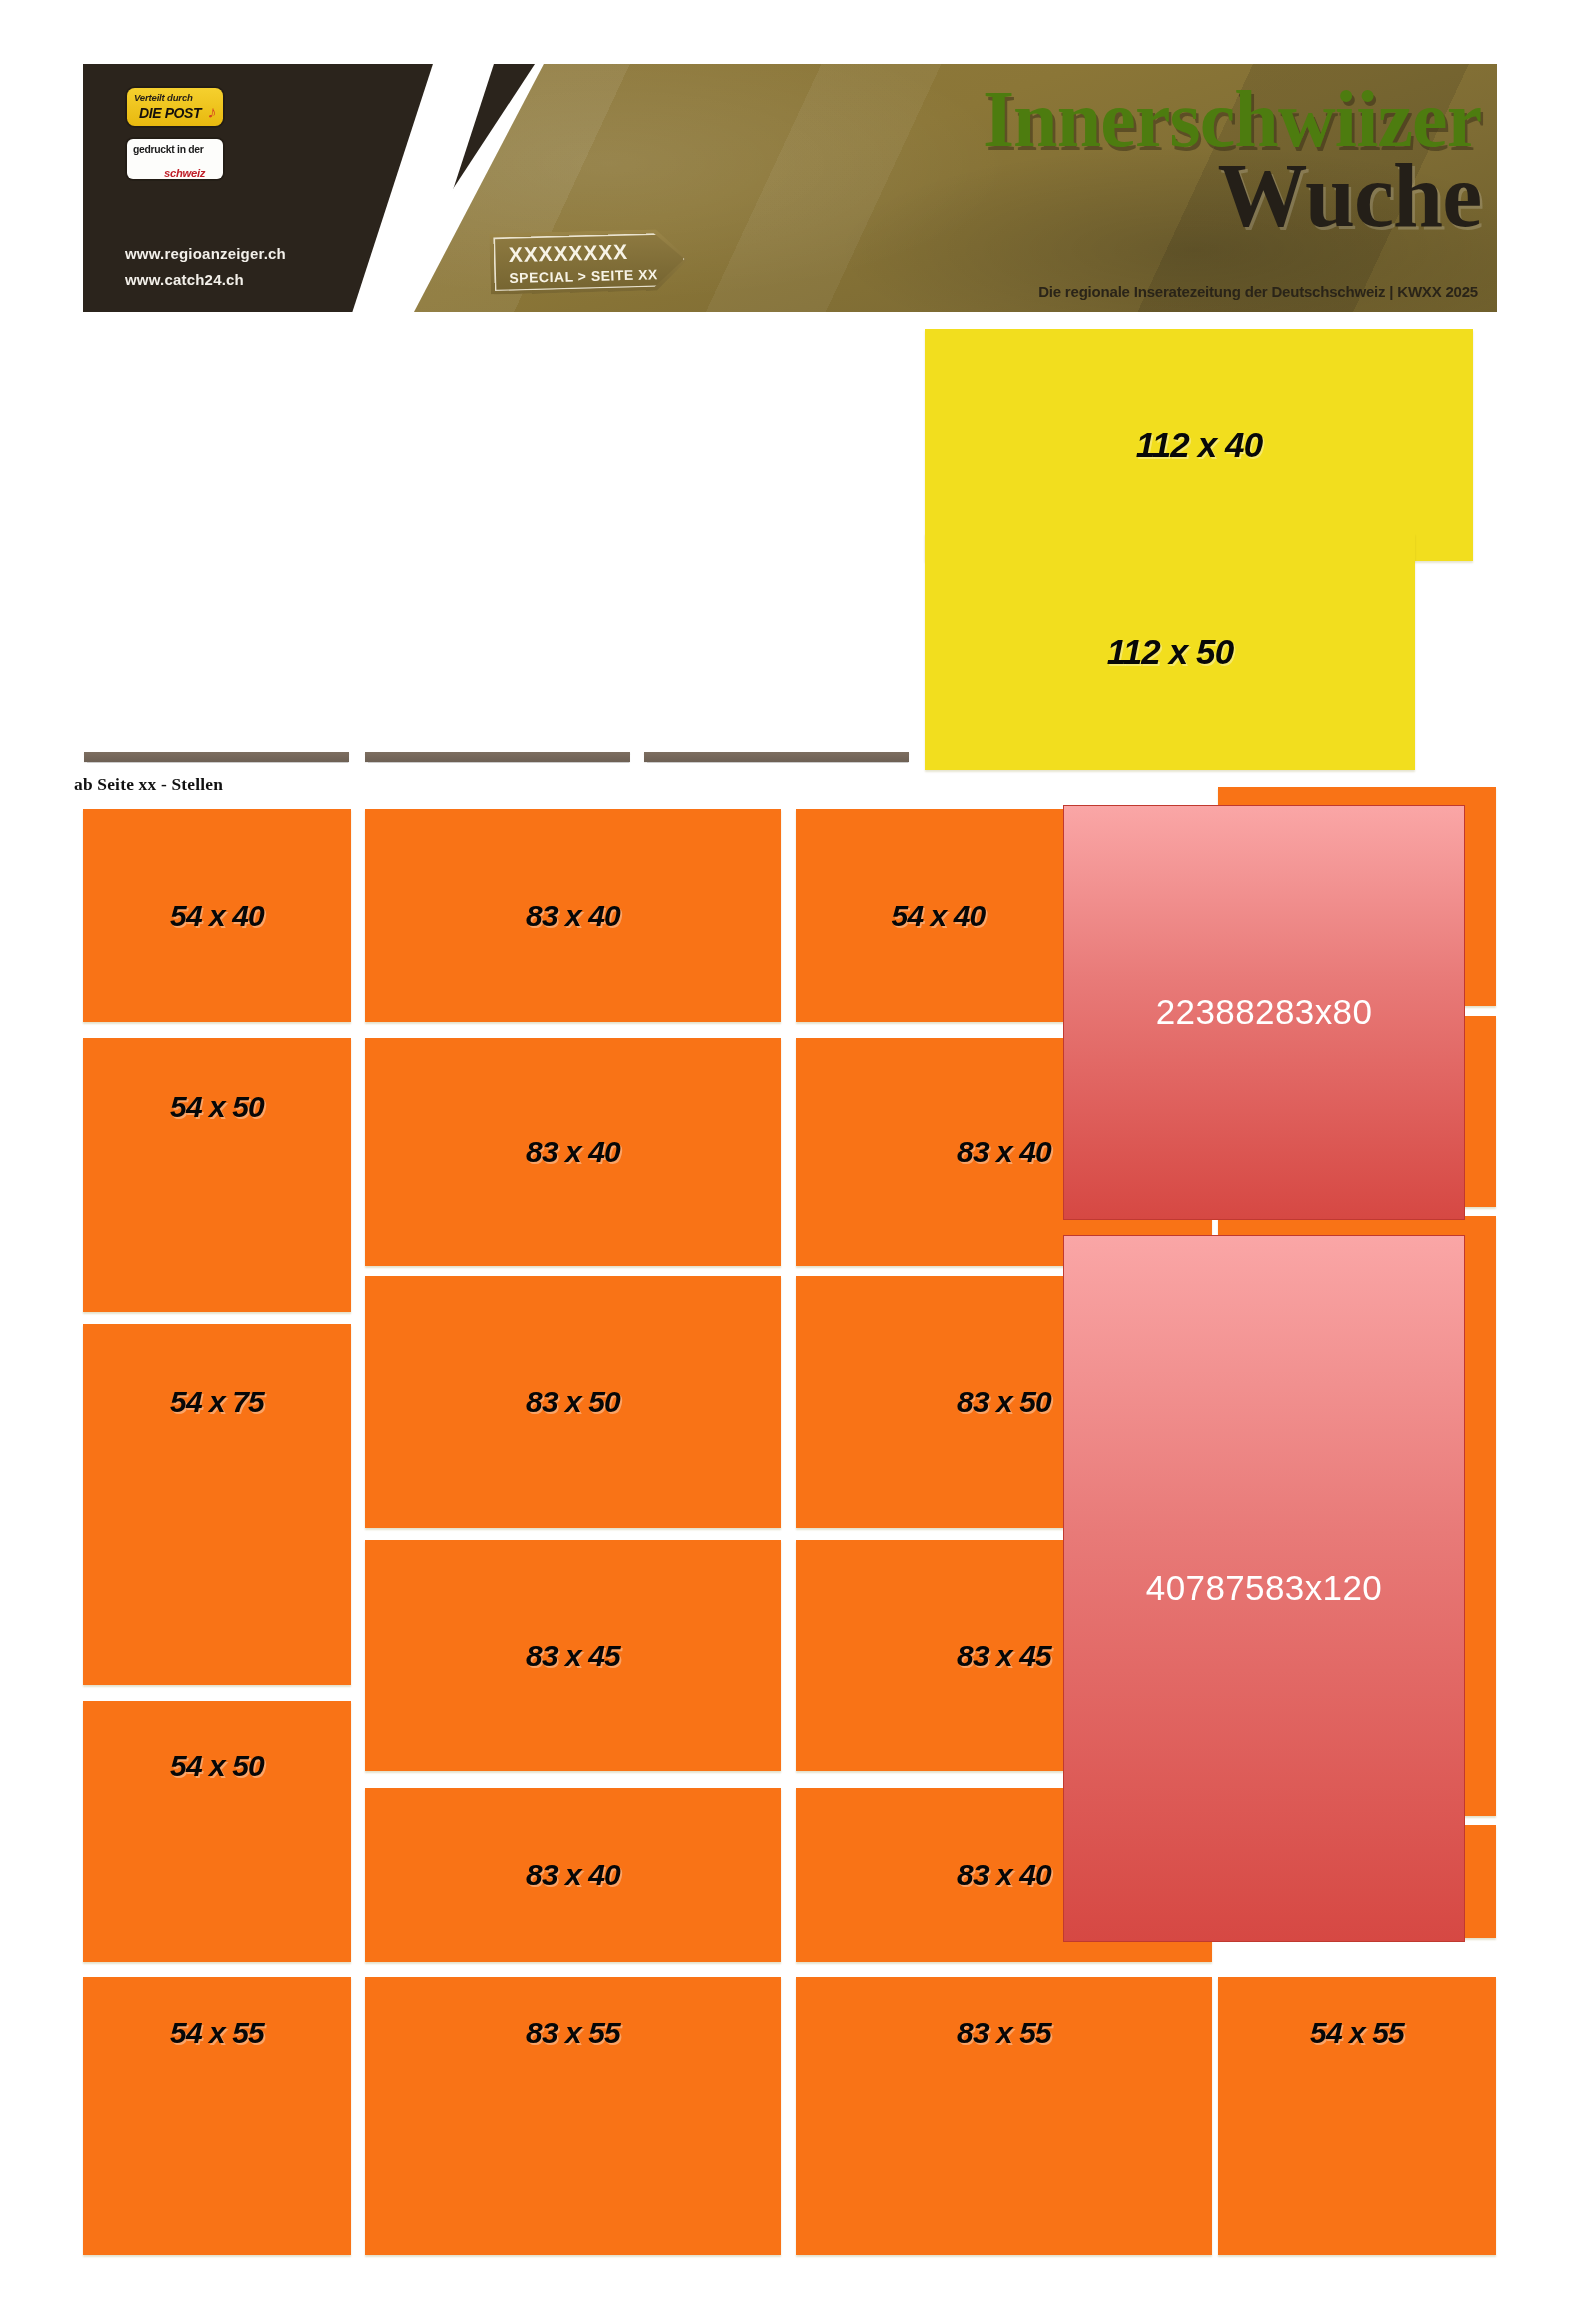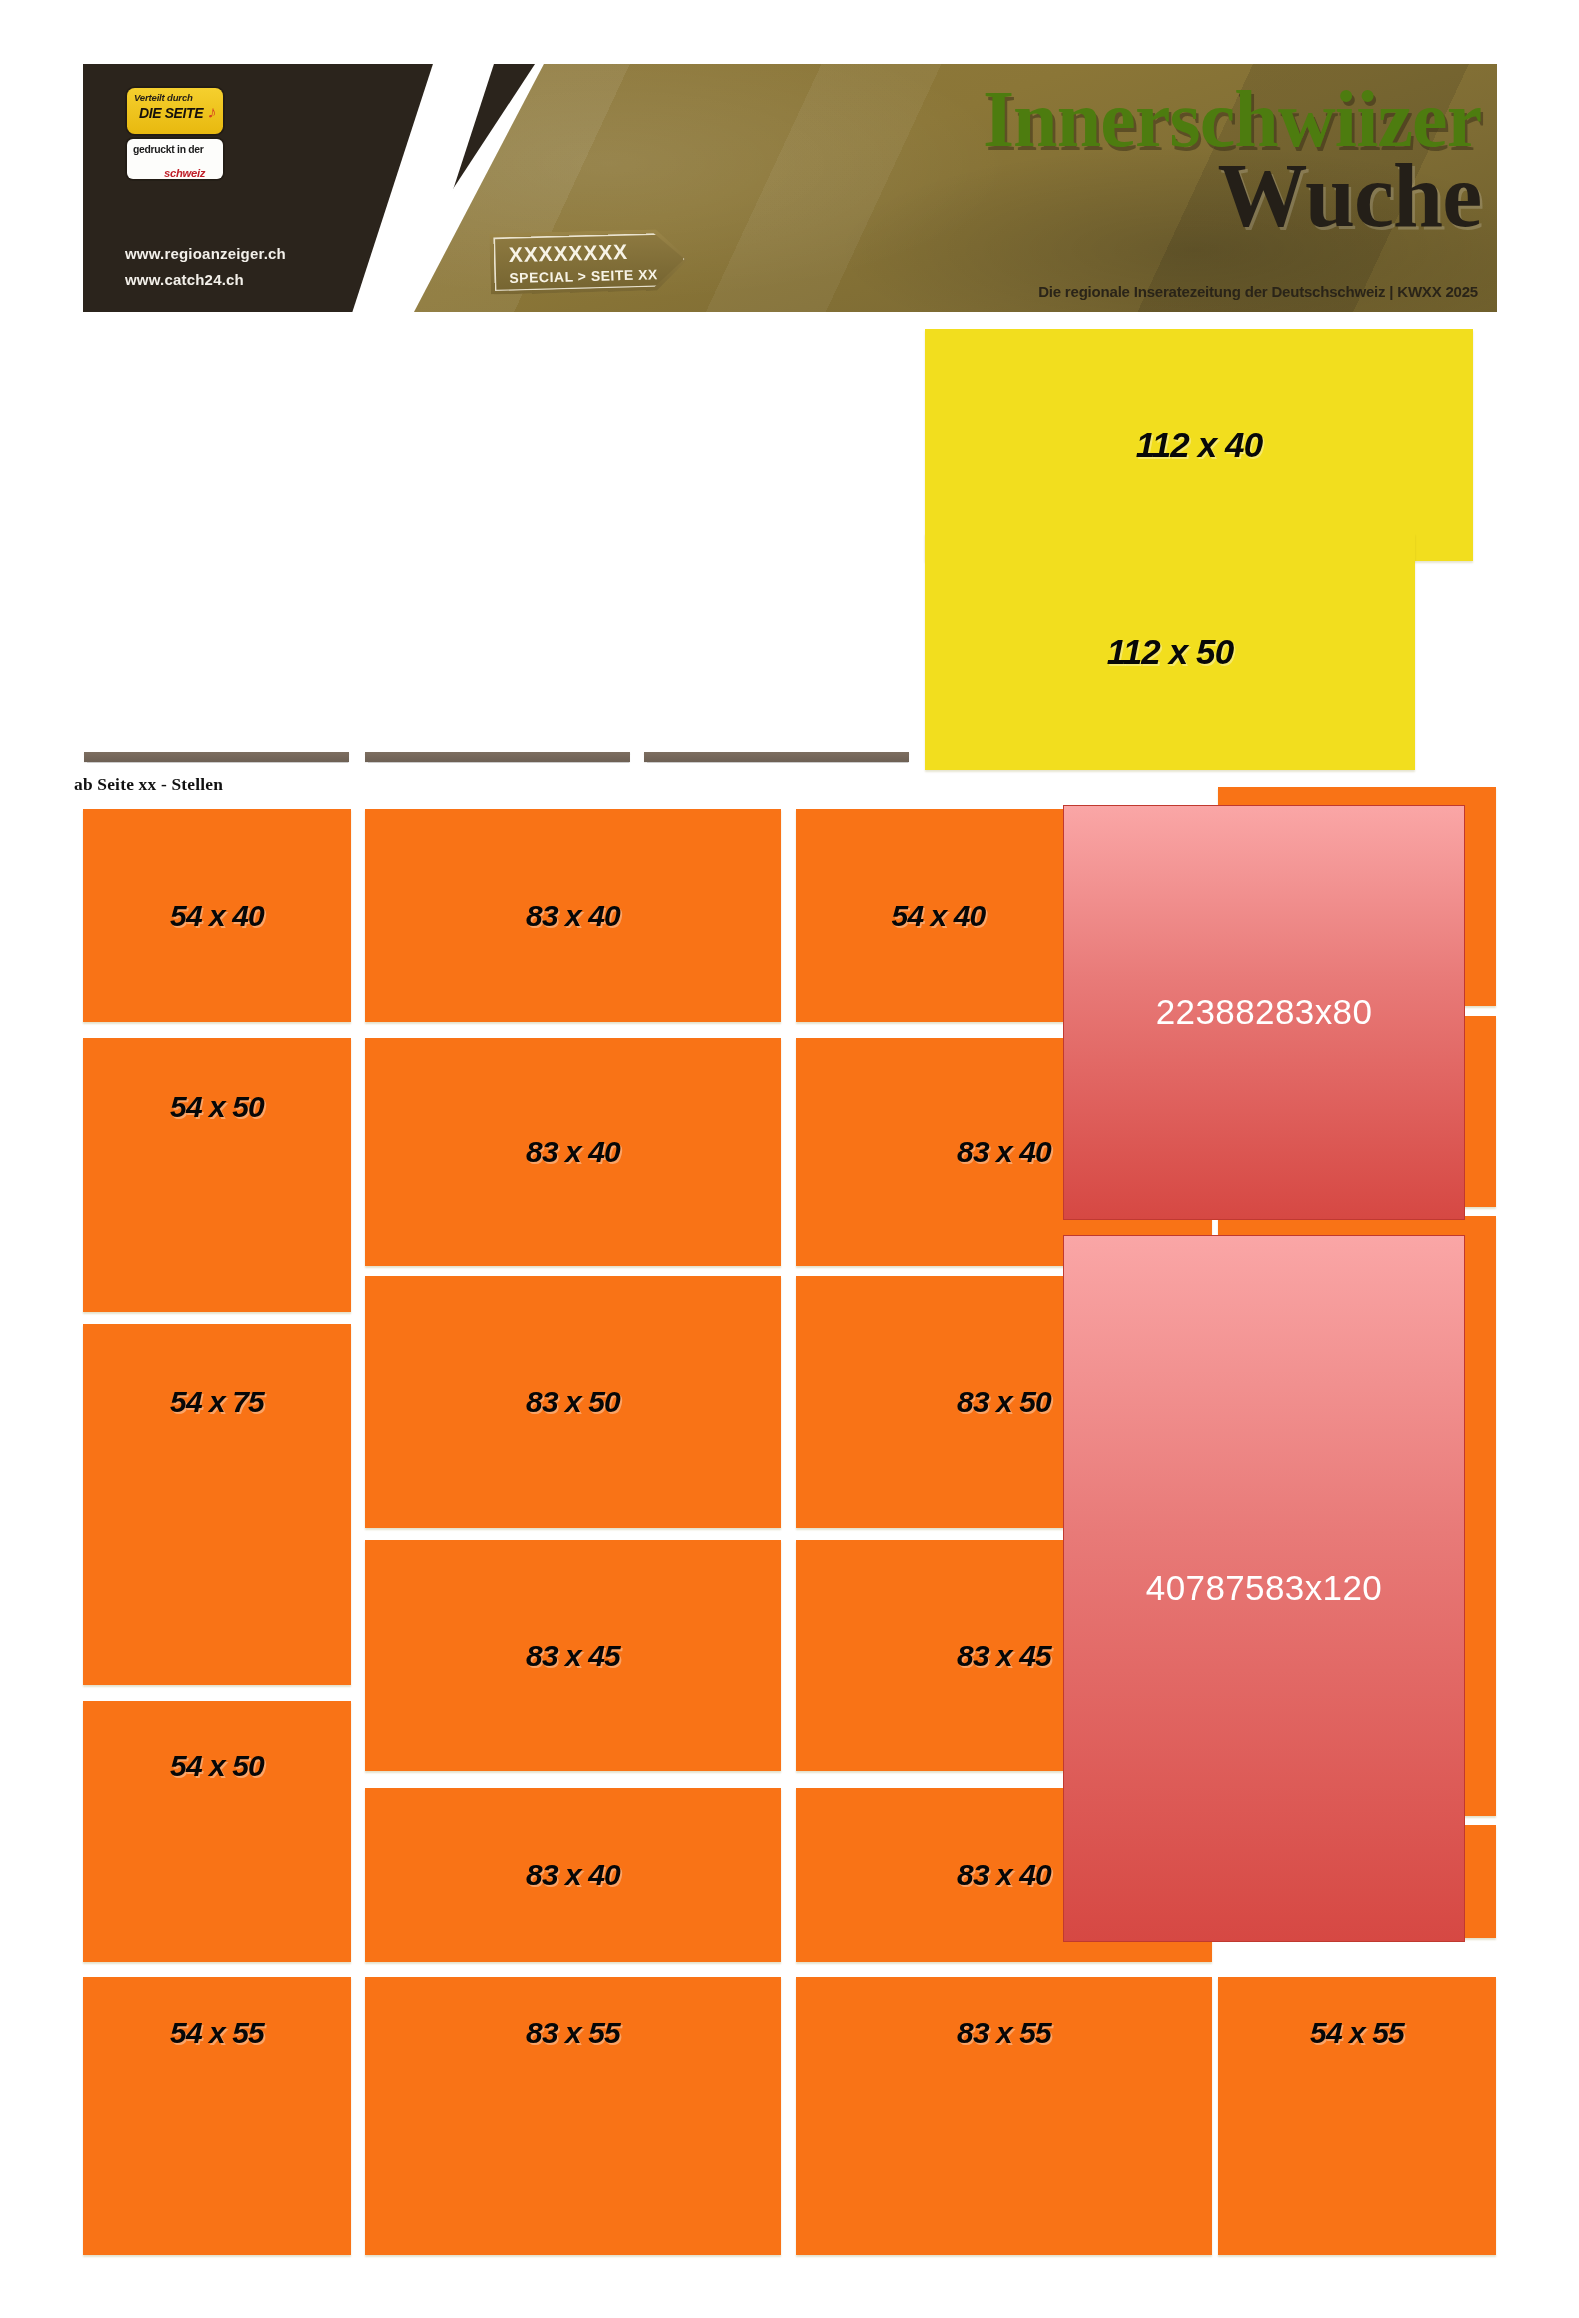--- a/index.html
+++ b/index.html
@@ -32,21 +32,21 @@
       linear-gradient(115deg, rgba(255,255,255,.07) 0 18%, rgba(0,0,0,0) 18% 34%,
                       rgba(255,255,255,.05) 34% 44%, rgba(0,0,0,0) 44% 70%,
                       rgba(0,0,0,.10) 70% 88%, rgba(0,0,0,0) 88%);
   }
   .mh-divider{
     position:absolute;left:309px;top:-8.7px;width:61px;height:270px;background:#ffffff;
     transform:skewX(-18deg);
   }
 
   .badge-post{
-    position:absolute;left:44px;top:24px;width:96px;height:46px;
+    position:absolute;left:44px;top:24px;width:96px;height:38px;
     border-radius:7.8px;
     background:linear-gradient(180deg,#f5d02e 0%,#e8b90f 100%);
     box-shadow:0 0 0 1.7px #221c15;
     overflow:hidden;
   }
   .badge-post .l1{position:absolute;left:7px;top:3.5px;font-size:9.6px;font-weight:bold;
     font-style:italic;color:#241f18;letter-spacing:-0.2px;}
   .badge-post .l2{position:absolute;left:12px;top:16.5px;font-size:14px;font-weight:bold;
     font-style:italic;color:#15100c;letter-spacing:-0.4px;}
   .badge-post .horn{position:absolute;right:6px;top:14px;font-size:17.4px;color:#d6451f;
@@ -151,21 +151,21 @@
 <body>
 
 <div id="masthead">
 
   <div class="mh-dark"></div>
   <div class="mh-photo"></div>
   <div class="mh-divider"></div>
 
   <div class="badge-post">
     <span class="l1">Verteilt durch</span>
-    <span class="l2">DIE SEITE</span>
+    <span class="l2">DIE POST</span>
     <span class="horn">♪</span>
   </div>
 
   <div class="badge-print">
     <span class="l1">gedruckt in der</span>
     <span class="l2">schweiz</span>
   </div>
 
   <div class="mh-url u1">www.regioanzeiger.ch</div>
   <div class="mh-url u2">www.catch24.ch</div>

